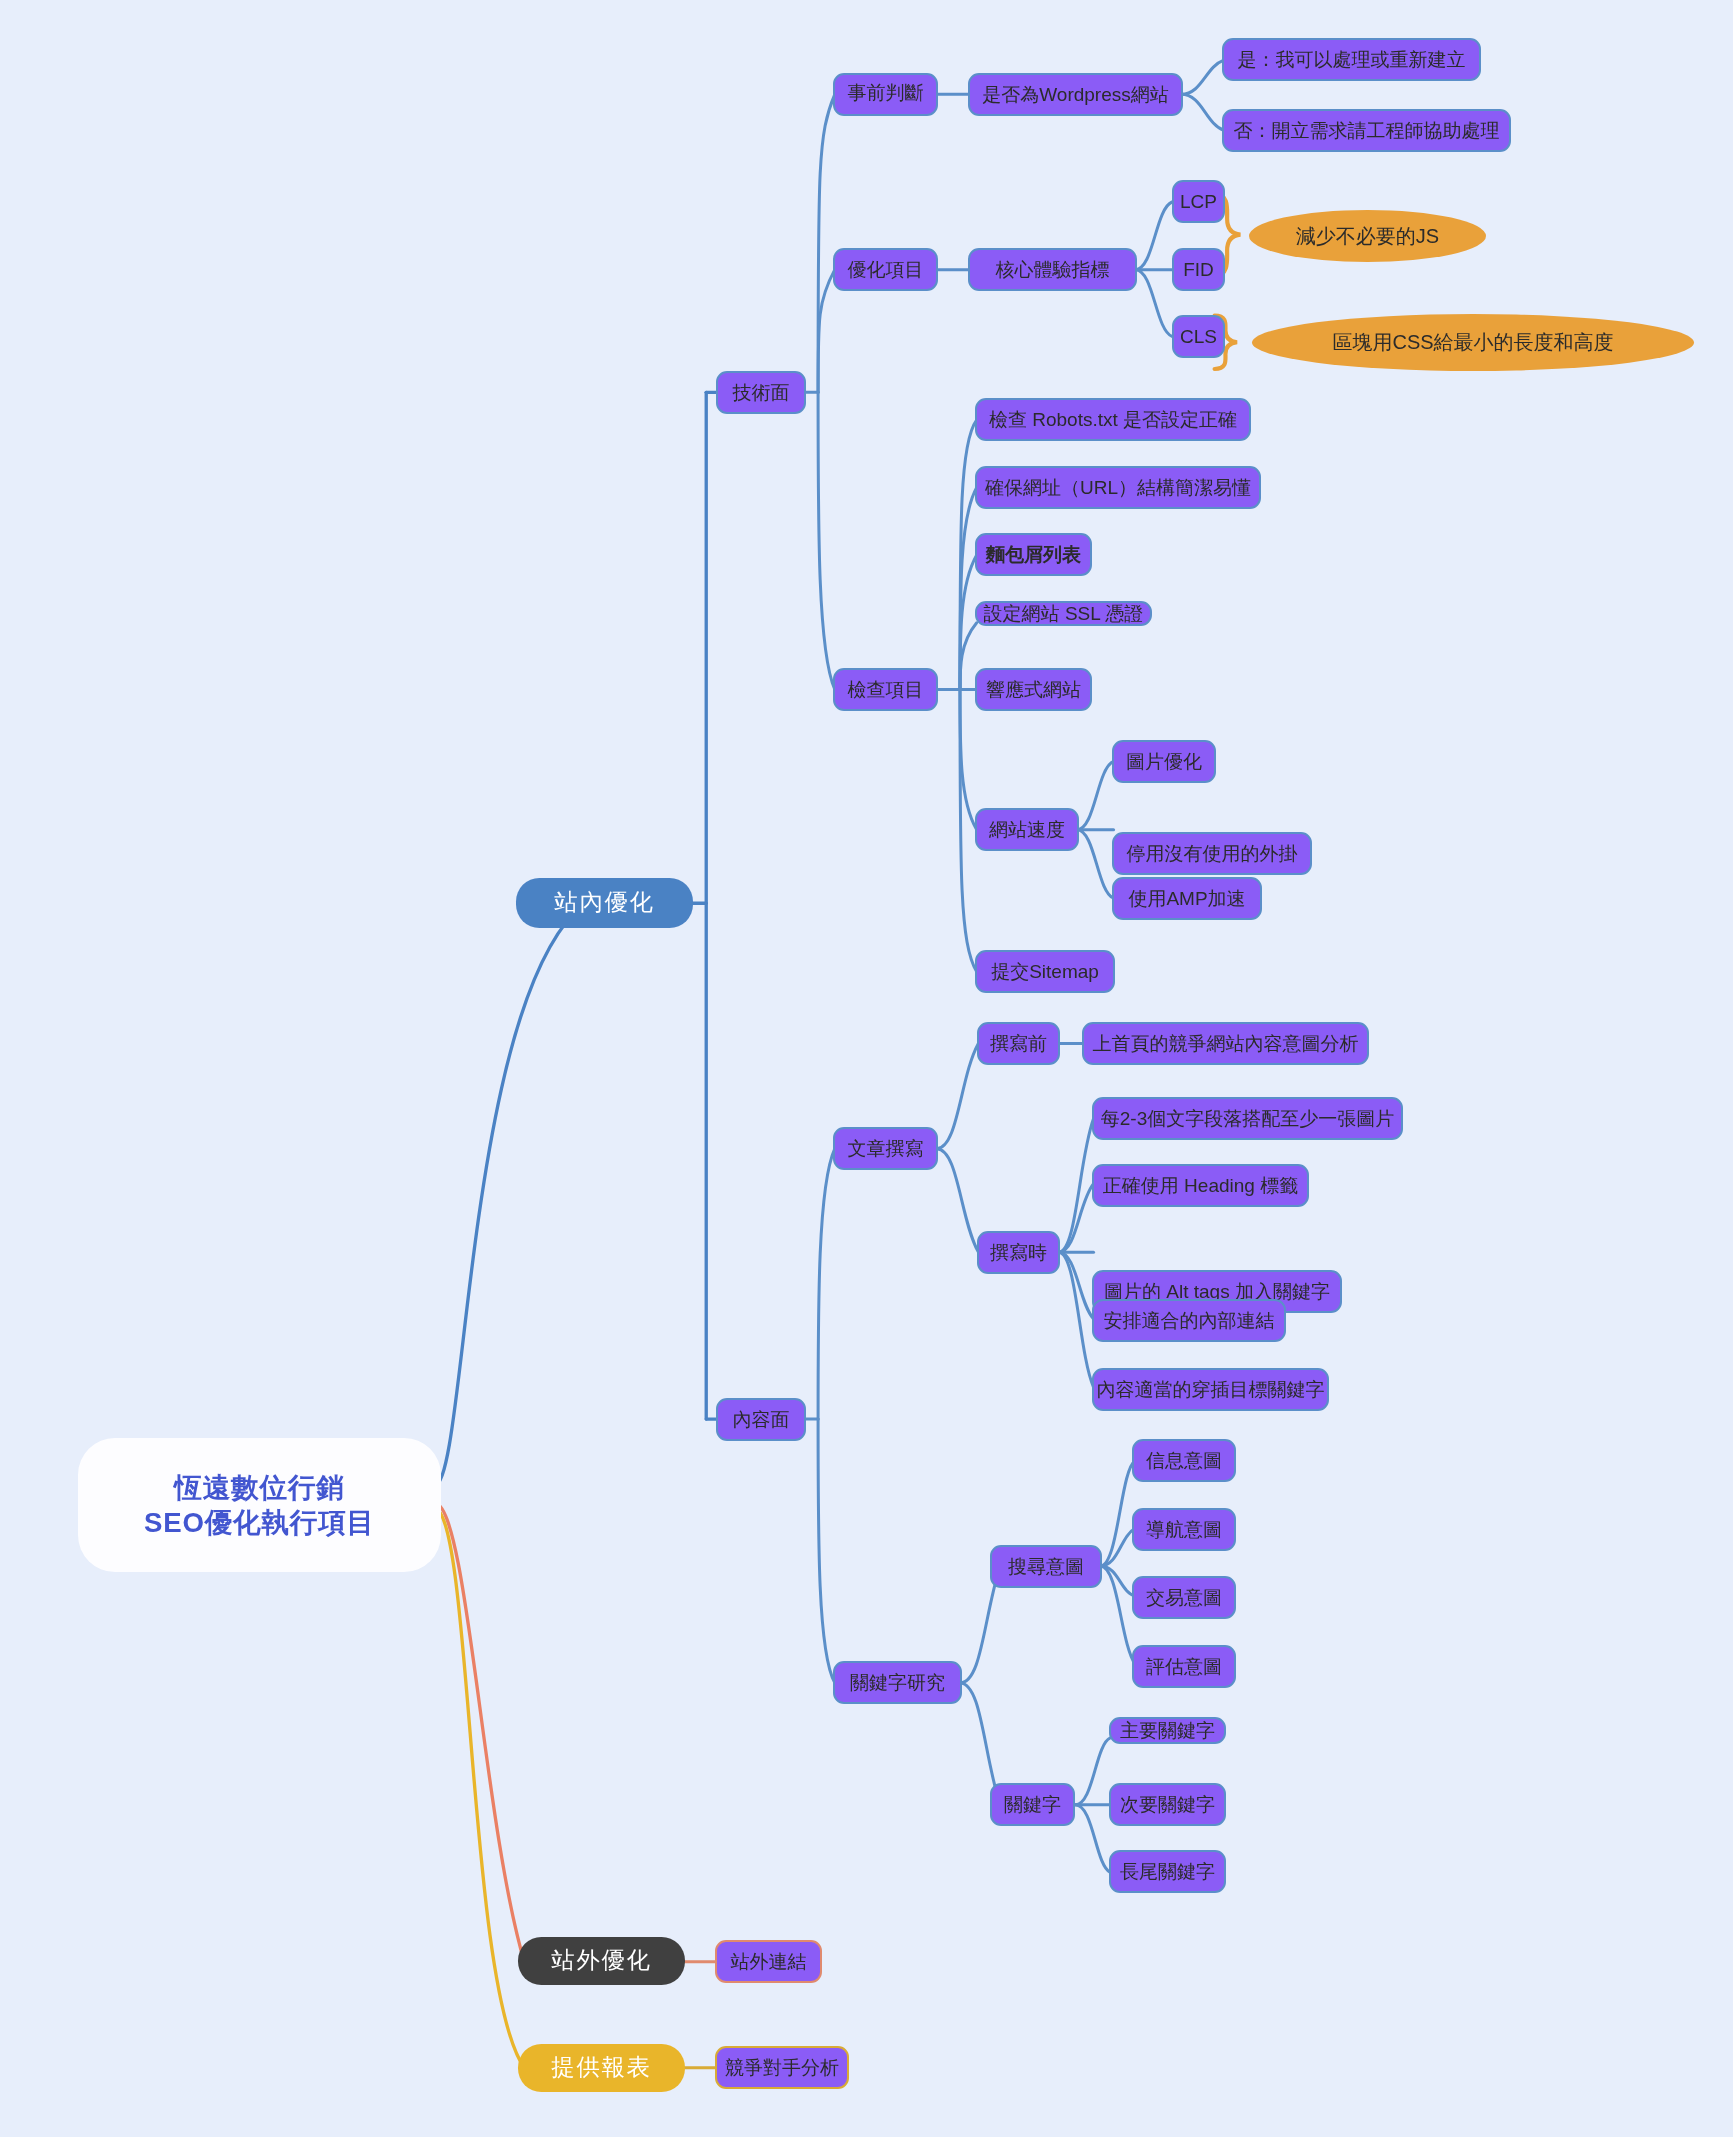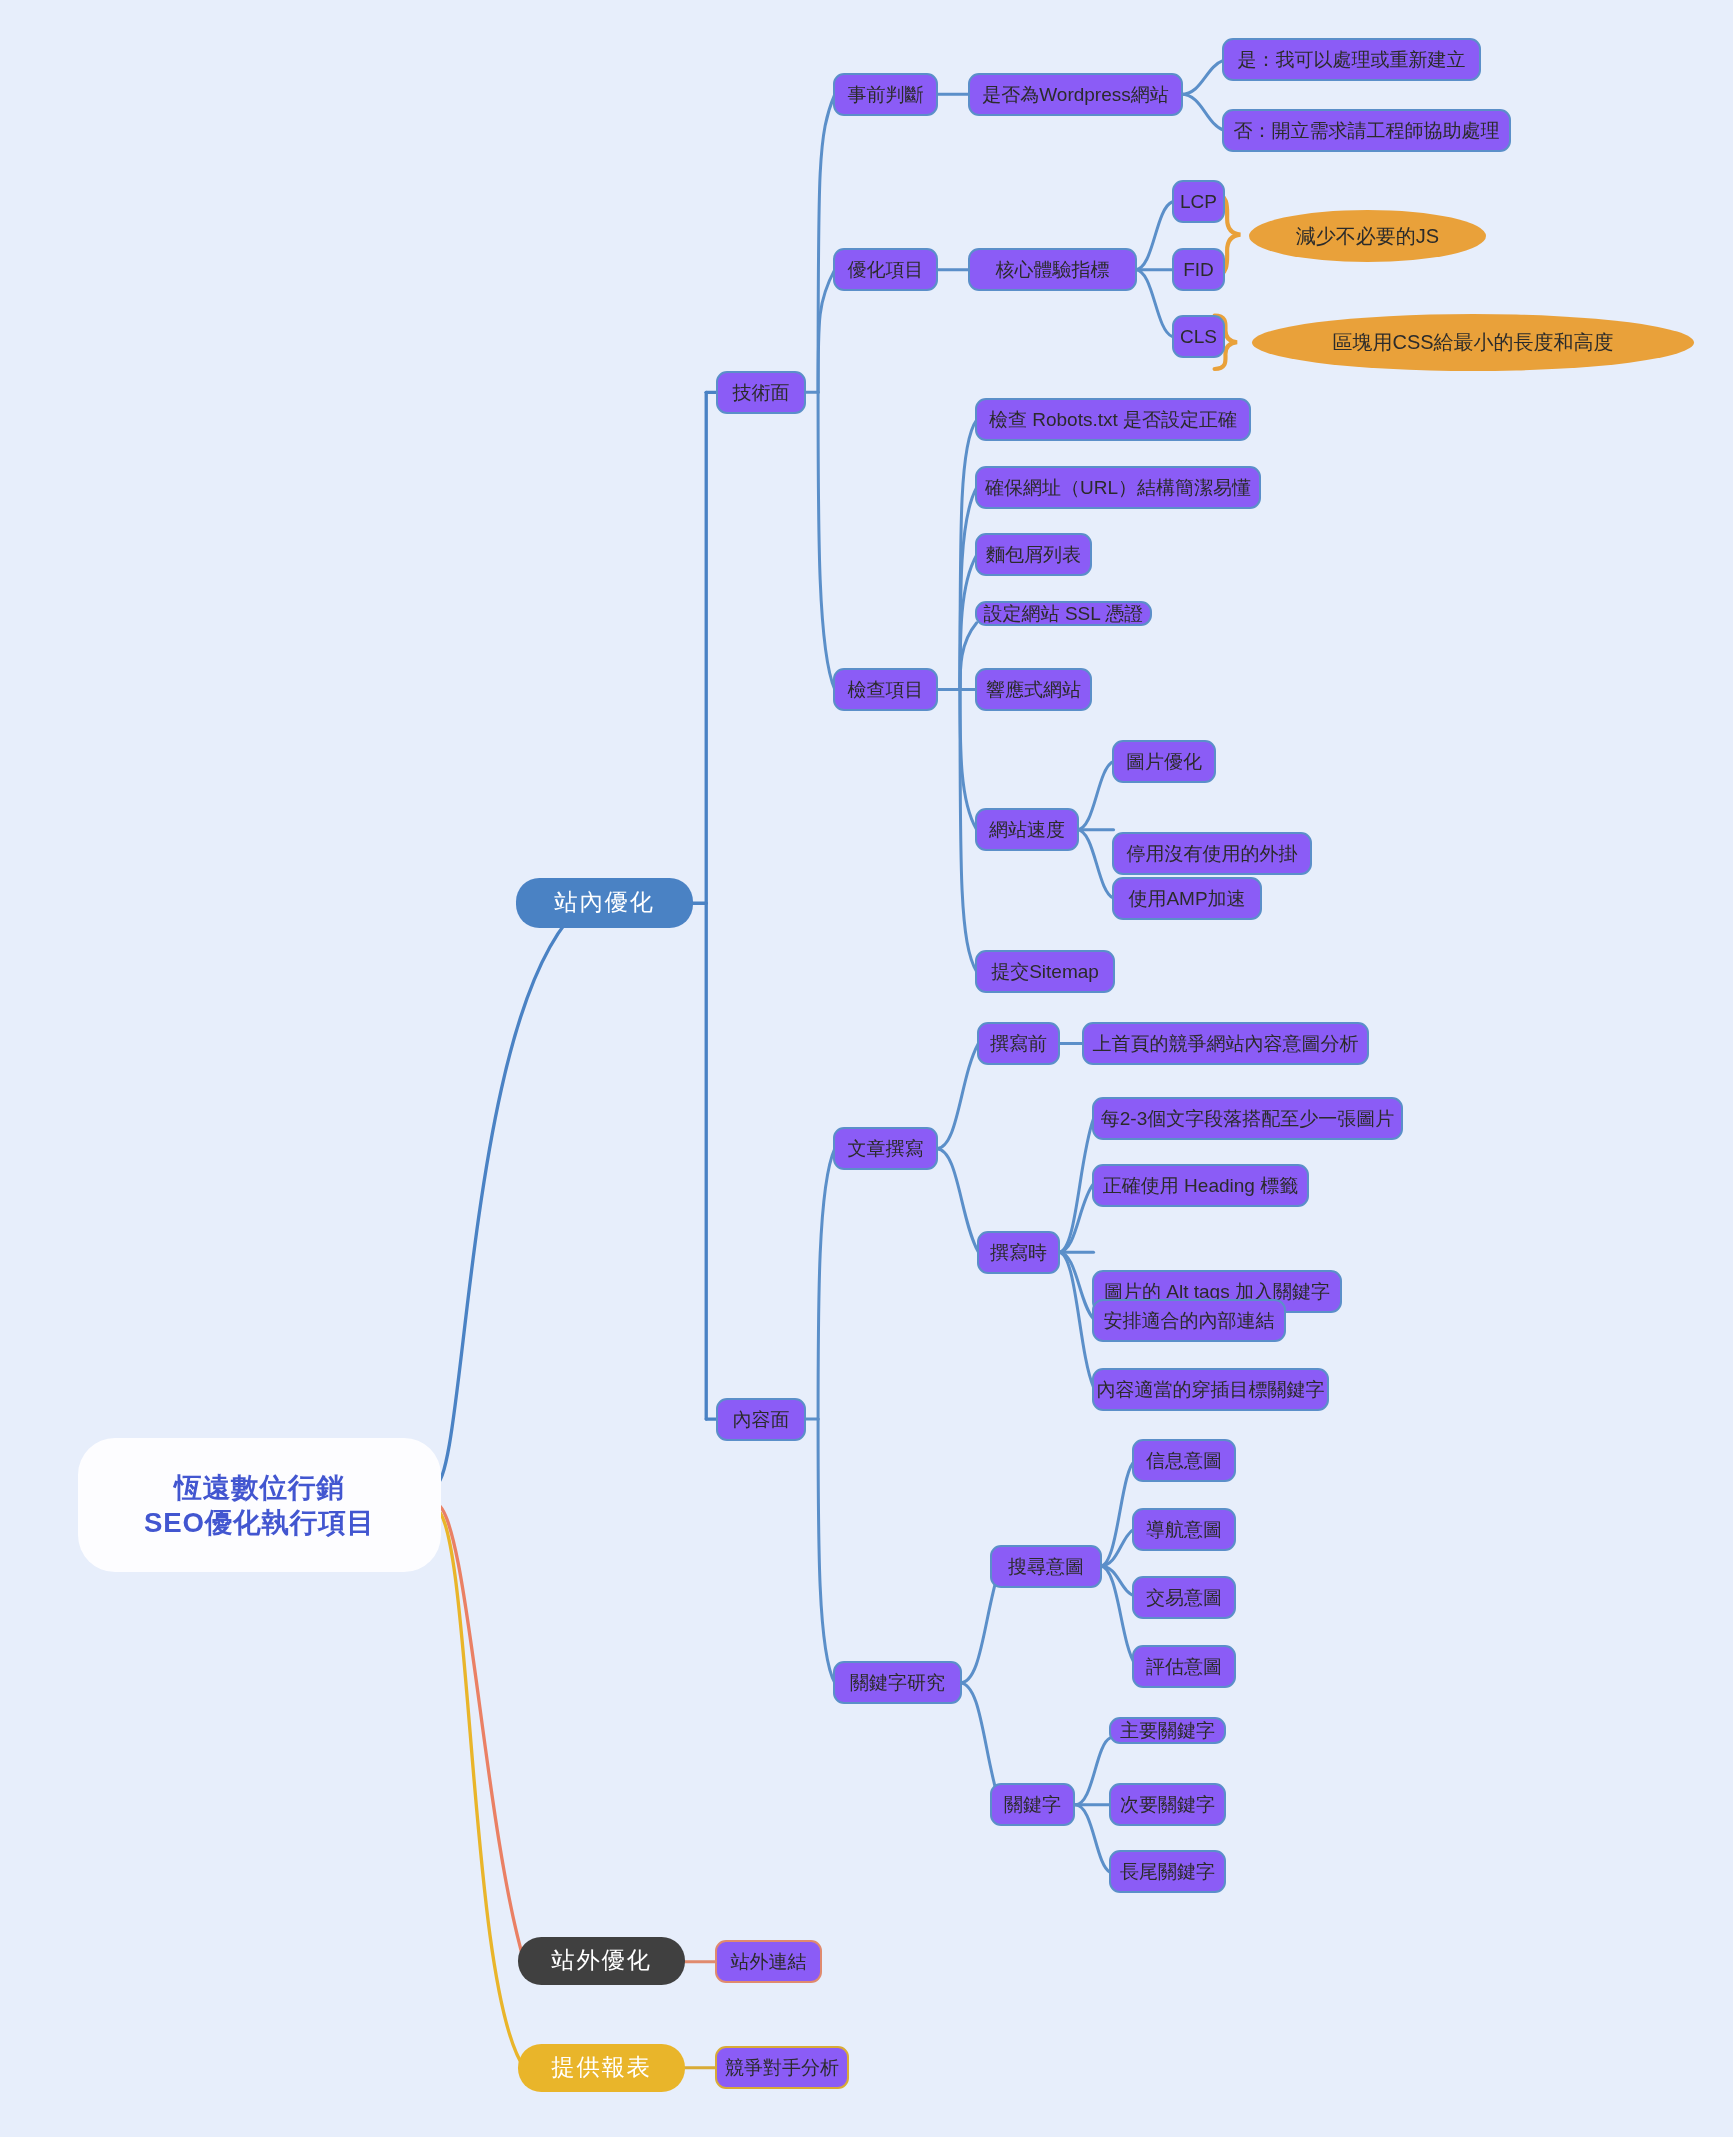--- a/index.html
+++ b/index.html
@@ -181,21 +181,21 @@
   </div>
 
   <div class="node f23" style="left:716px;top:371px;width:90px;height:43px;">
     <span>技術面</span>
   </div>
 
   <div class="node f23" style="left:716px;top:1398px;width:90px;height:43px;">
     <span>內容面</span>
   </div>
 
-  <div class="node f23" style="left:833px;top:73px;width:105px;height:43px;">
+  <div class="node f23" style="left:833px;top:73px;width:105px;height:43px;font-family:Liberation Mono, monospace;">
     <span>事前判斷</span>
   </div>
 
   <div class="node f23" style="left:968px;top:73px;width:215px;height:43px;">
     <span>是否為Wordpress網站</span>
   </div>
 
   <div class="node f23" style="left:1222px;top:38px;width:259px;height:43px;">
     <span>是：我可以處理或重新建立</span>
   </div>
@@ -237,21 +237,21 @@
   </div>
 
   <div class="node f23" style="left:975px;top:398px;width:276px;height:43px;">
     <span>檢查 Robots.txt 是否設定正確</span>
   </div>
 
   <div class="node f23" style="left:975px;top:466px;width:286px;height:43px;">
     <span>確保網址（URL）結構簡潔易懂</span>
   </div>
 
-  <div class="node f23" style="left:975px;top:533px;width:117px;height:43px;">
+  <div class="node f23" style="left:975px;top:533px;width:117px;height:43px;font-weight:bold;">
     <span>麵包屑列表</span>
   </div>
 
   <div class="node f23" style="left:975px;top:601px;width:177px;height:25px;">
     <span>設定網站 SSL 憑證</span>
   </div>
 
   <div class="node f23" style="left:975px;top:668px;width:117px;height:43px;">
     <span>響應式網站</span>
   </div>

